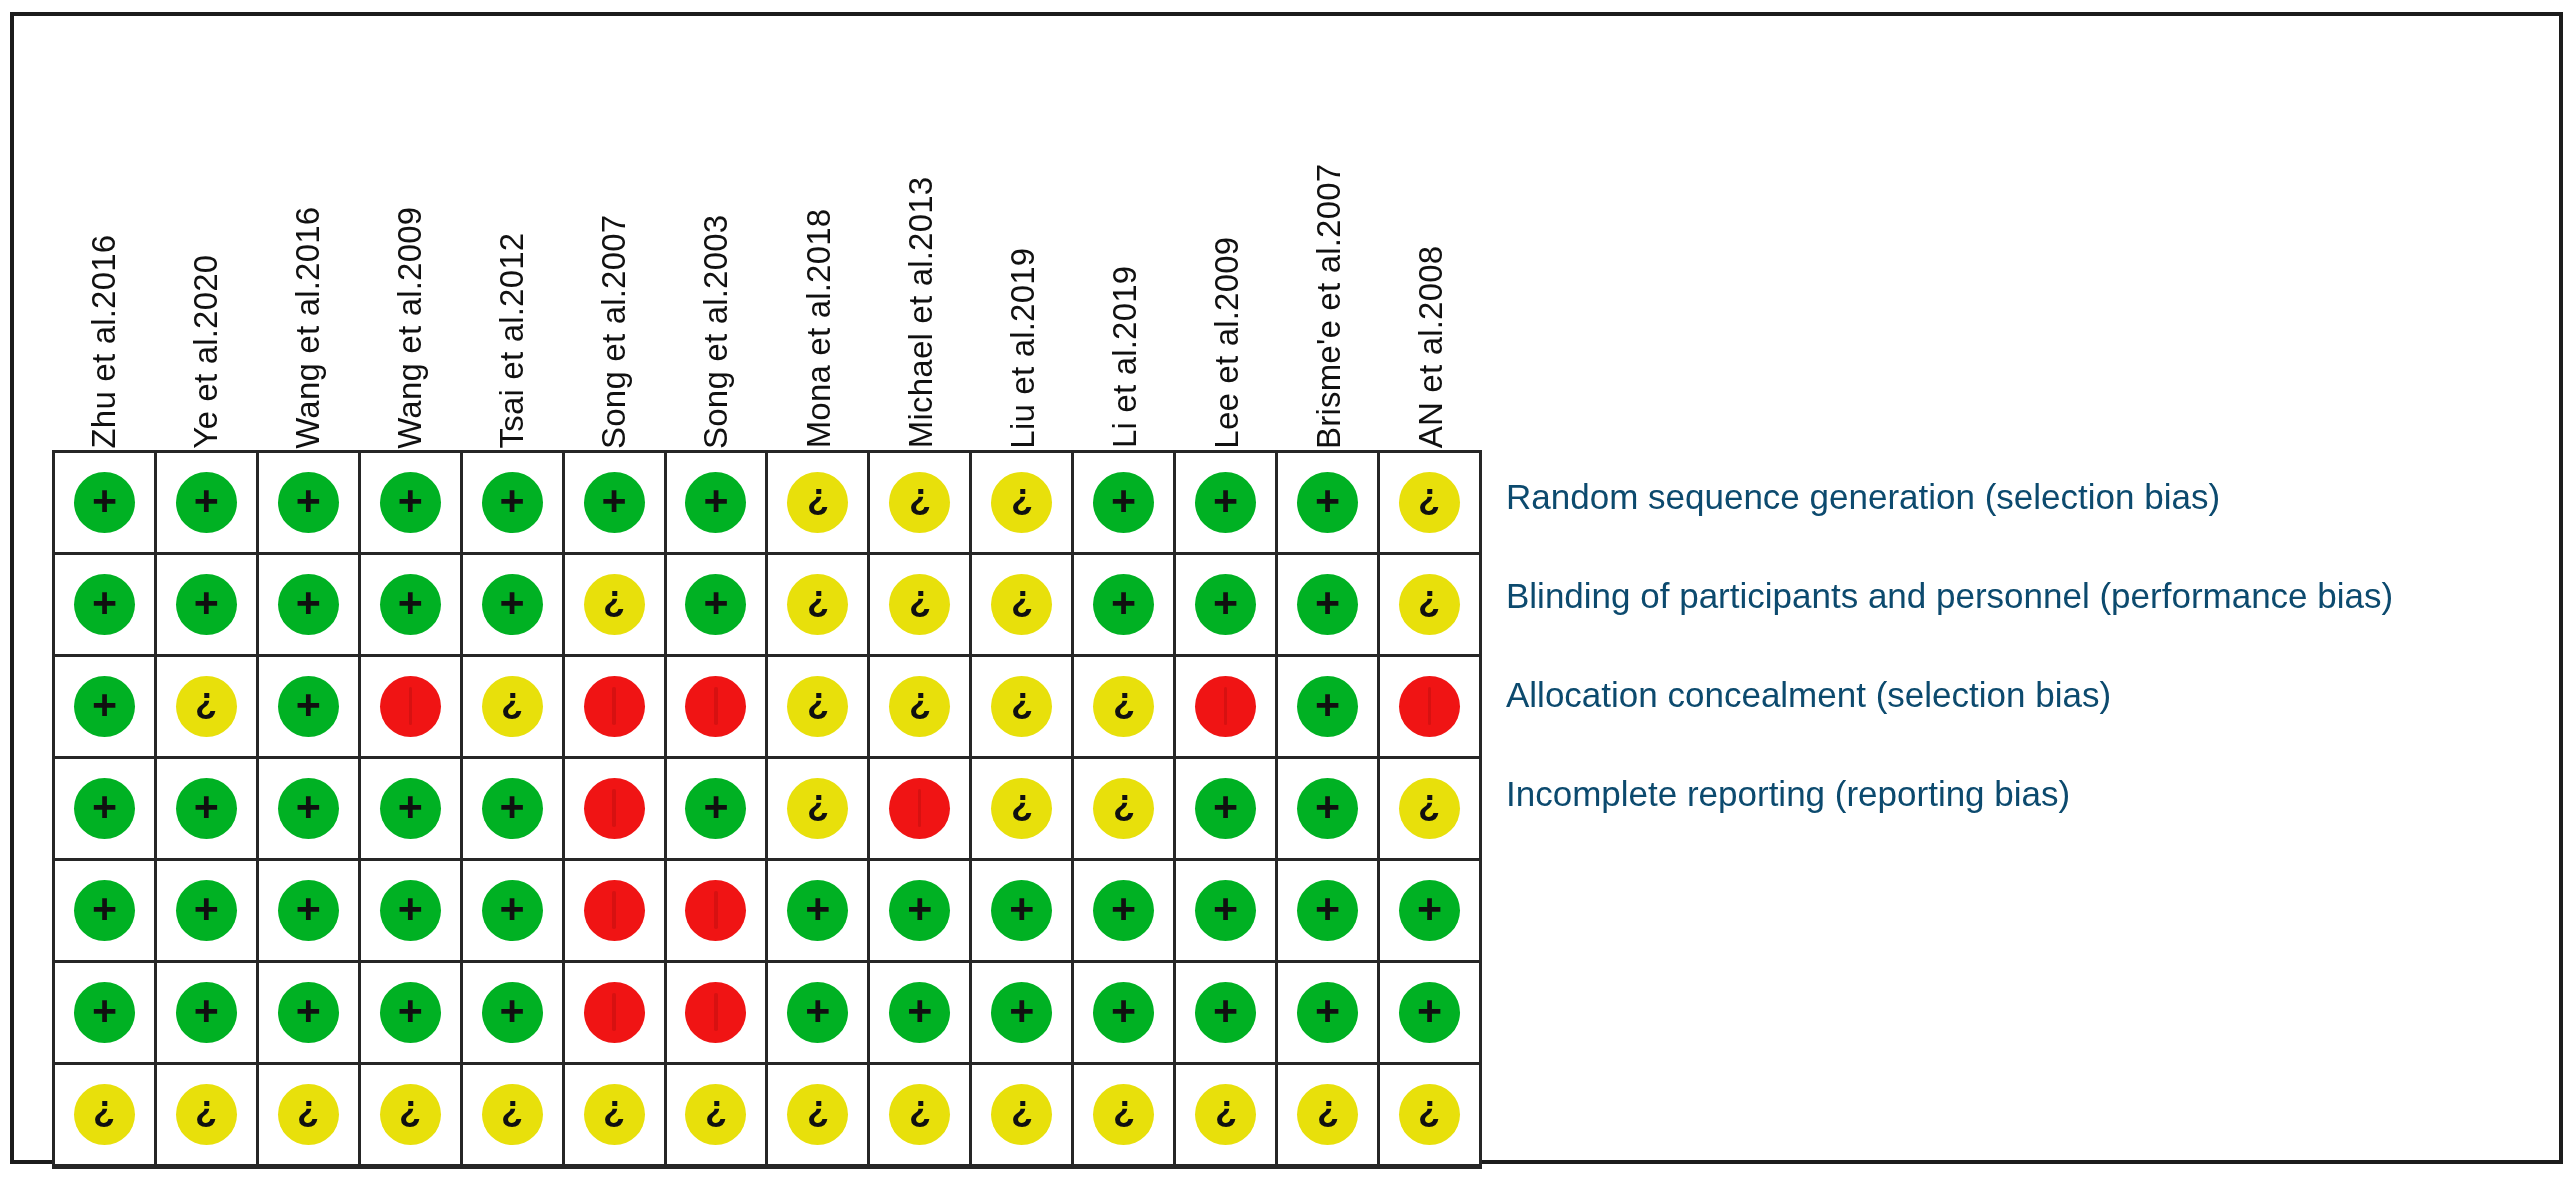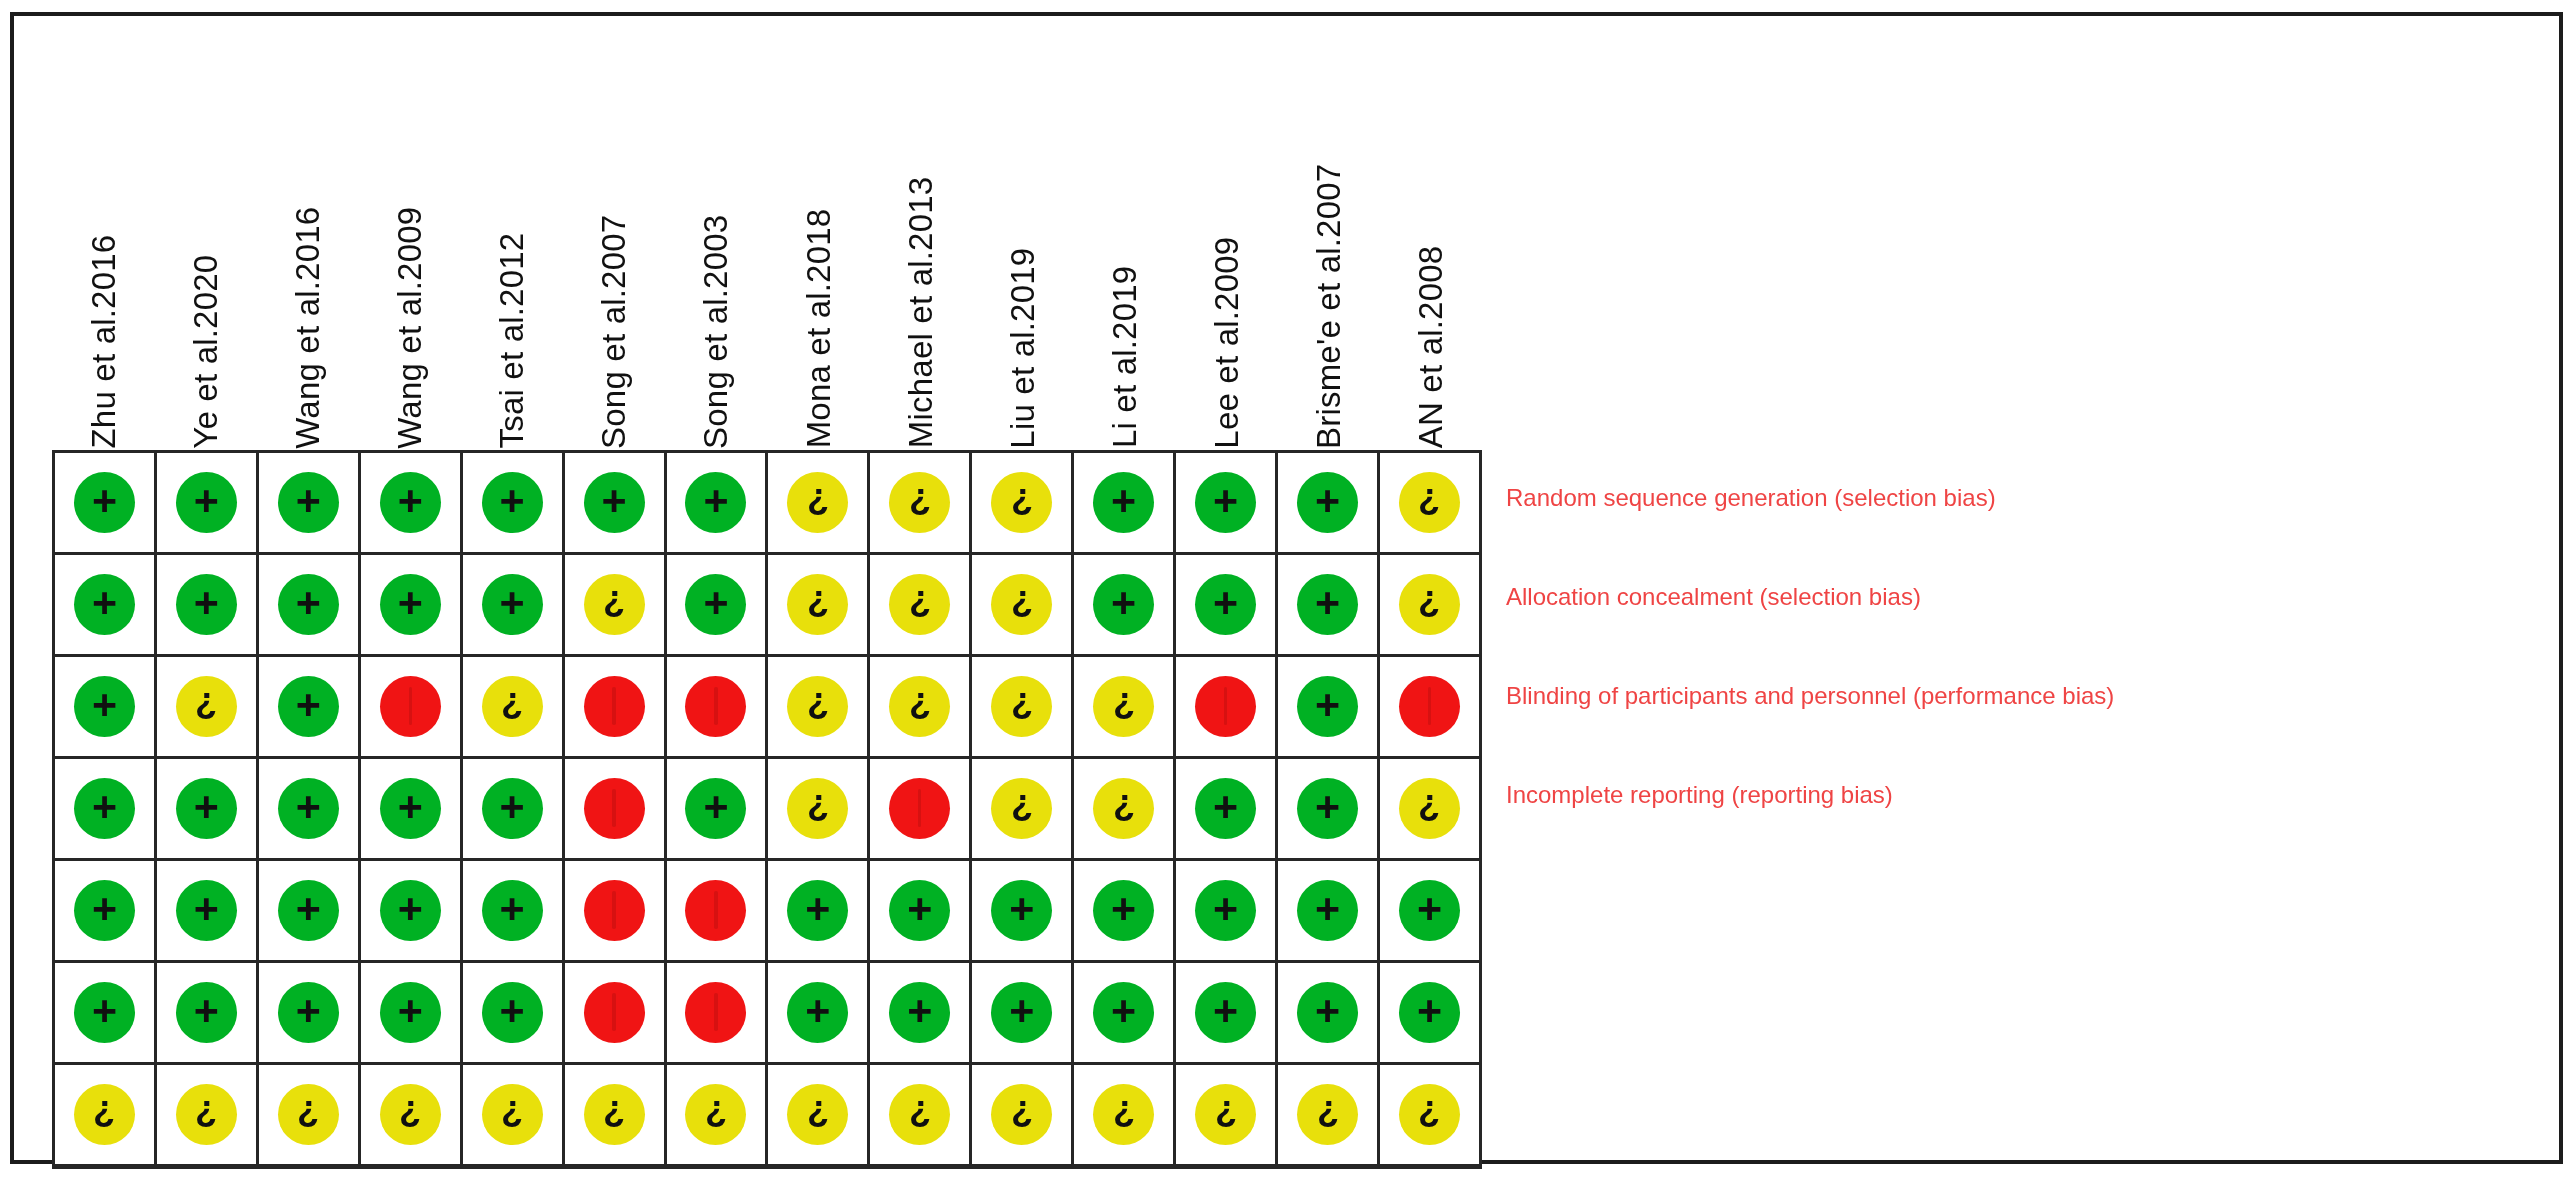--- a/index.html
+++ b/index.html
@@ -122,23 +122,23 @@
   #row-labels{
     position:absolute;
     left:1492px;
     top:434px;
     width:1045px;
   }
   .r-label{
     height:99px;
     display:flex;
     align-items:center;
-    font-size:24px;
+    font-size:35px;
     line-height:1.15;
-    color:#ef4444;
+    color:#0c4a6e;
     white-space:nowrap;
     border-bottom:3.3px solid transparent;
     box-sizing:border-box;
   }
 </style>
 </head>
 <body>
 
 <div id="stage">
 
@@ -691,21 +691,21 @@
           <div class="m-cell">
             <div class="judge unclear">
               <span class="glyph">?</span>
             </div>
           </div>
         </div>
       </div>
 
     <div id="row-labels">
         <div class="r-label">Random sequence generation (selection bias)</div>
+        <div class="r-label">Blinding of participants and personnel (performance bias)</div>
         <div class="r-label">Allocation concealment (selection bias)</div>
-        <div class="r-label">Blinding of participants and personnel (performance bias)</div>
         <div class="r-label">Incomplete reporting (reporting bias)</div>
       </div>
 
   </div>
 
 </div>
 
 
 </body></html>

